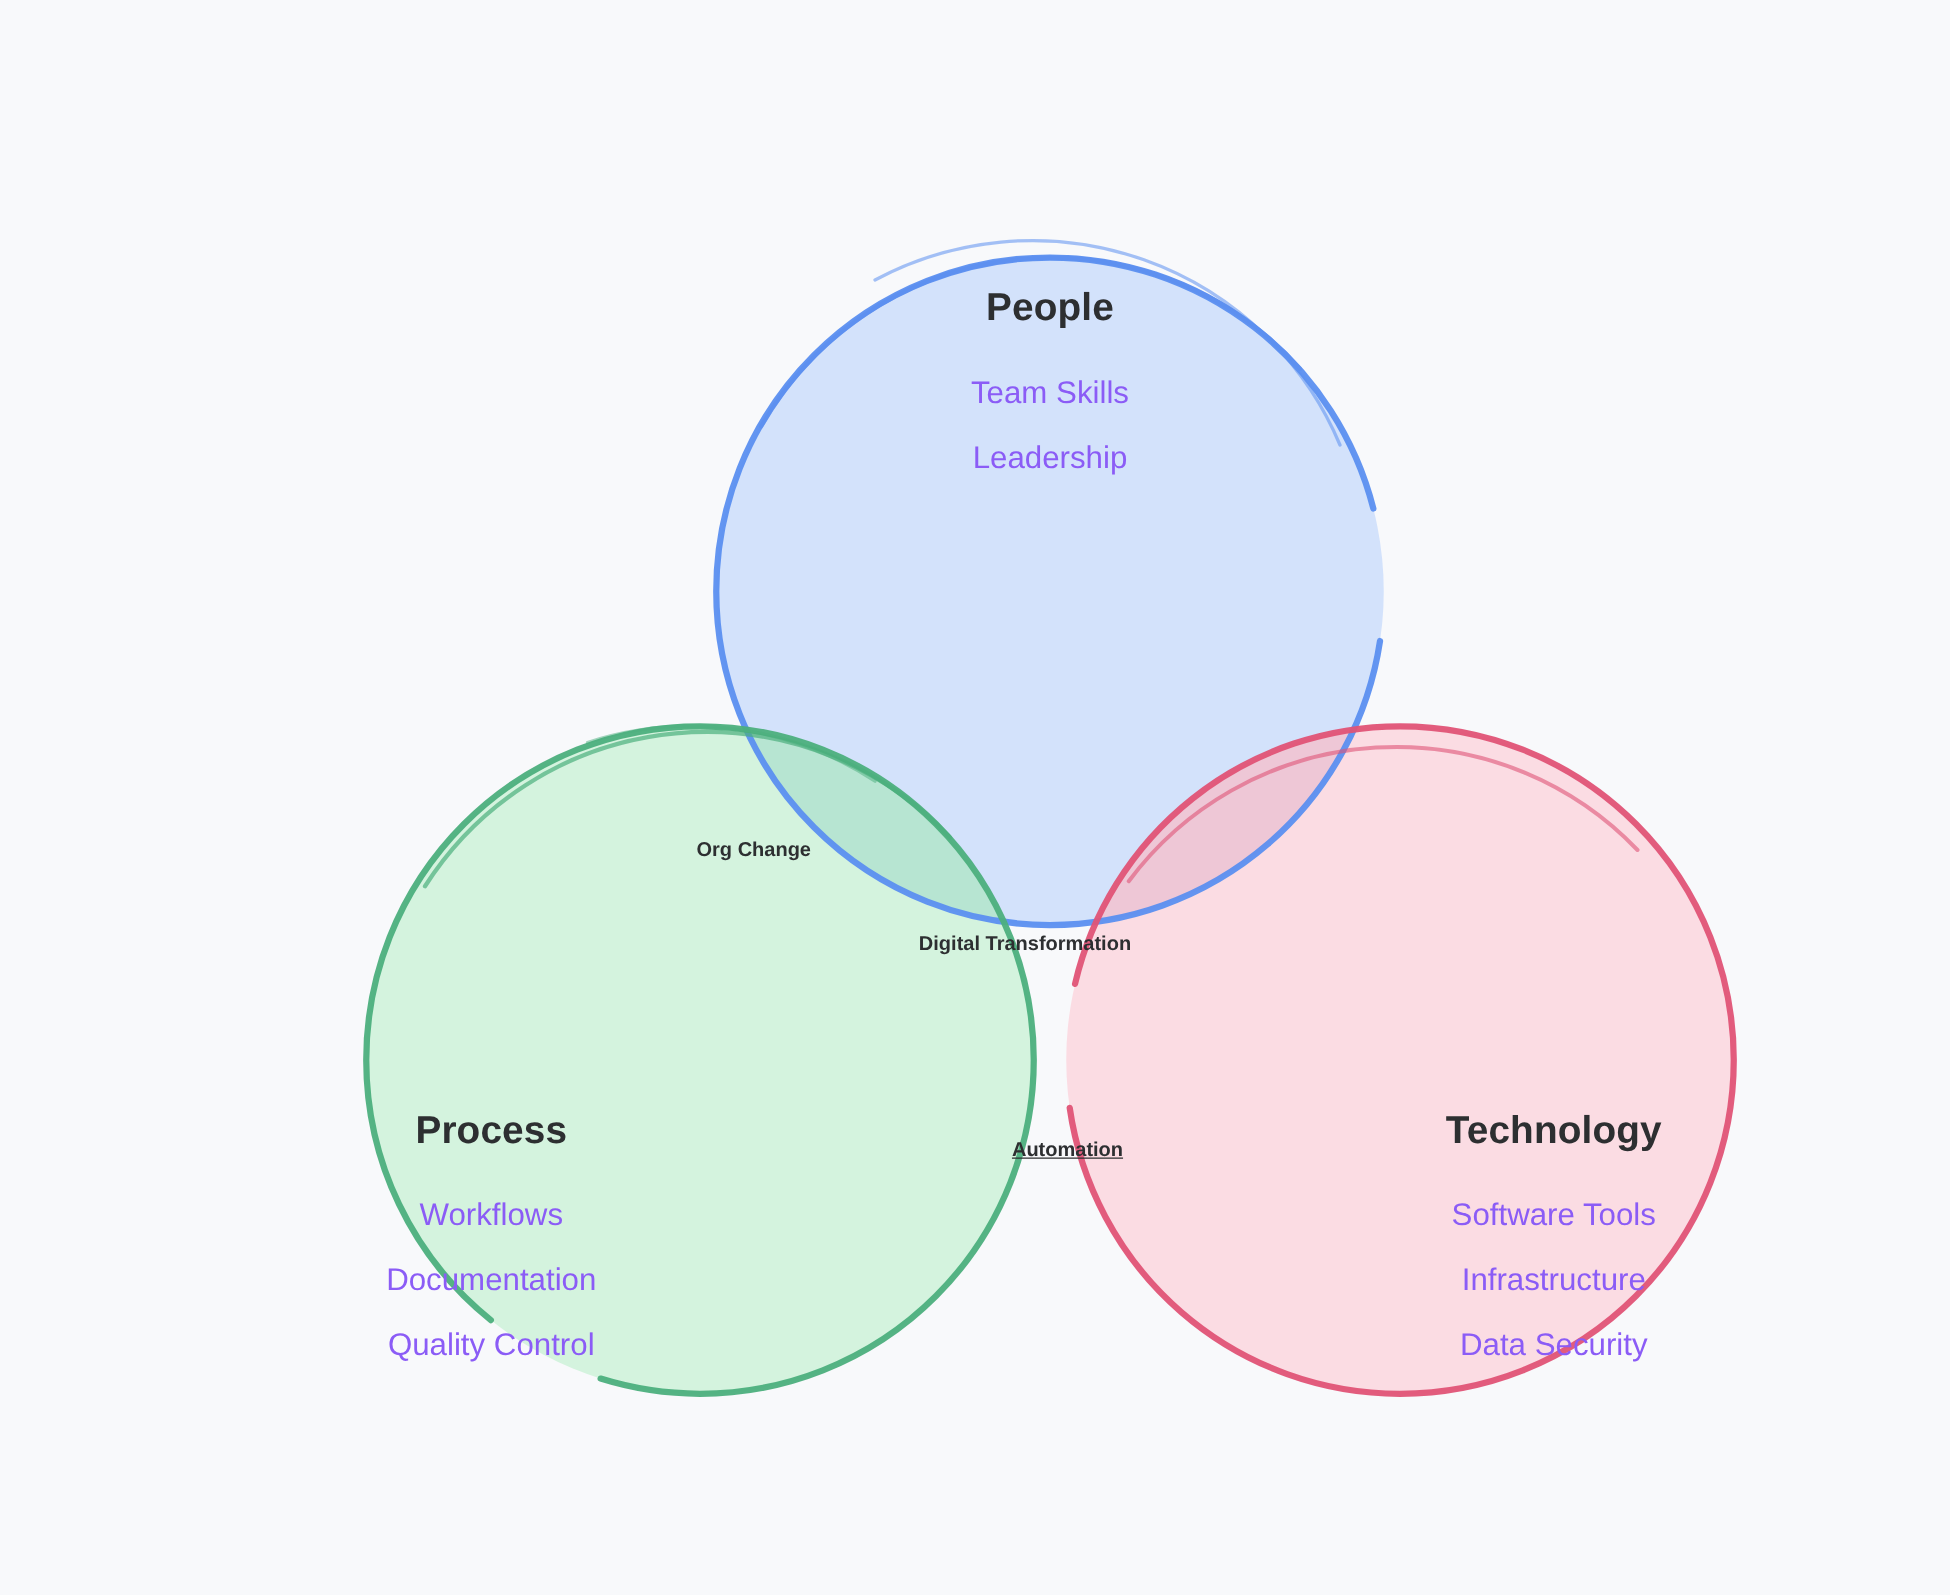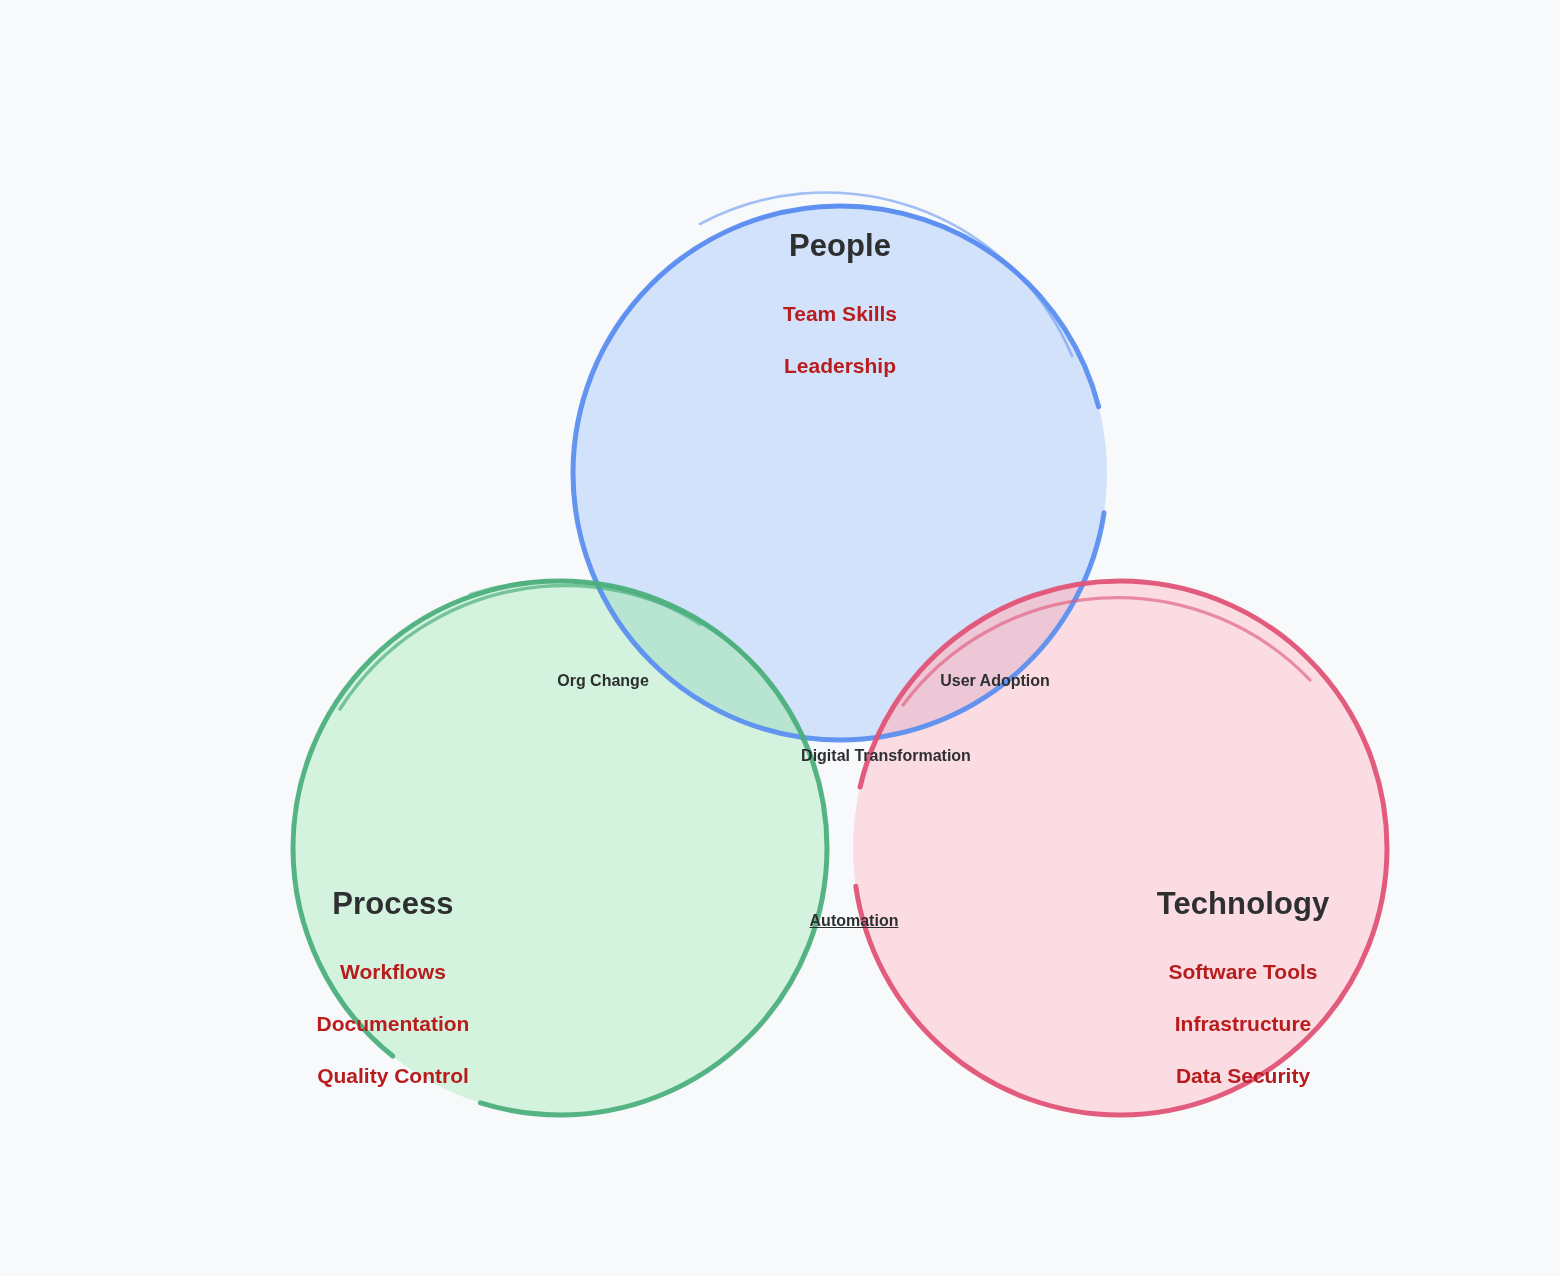--- a/index.html
+++ b/index.html
@@ -41,23 +41,23 @@
     font-size: 31px;
     font-weight: bold;
     color: #2d2f31;
     letter-spacing: 0.1px;
     white-space: nowrap;
   }
   .set-items {
     margin-top: 24px;
   }
   .set-item {
-    font-size: 21px;
-    font-weight: bold;
-    color: #b91c1c;
+    font-size: 25px;
+    font-weight: normal;
+    color: #8b5cf6;
     line-height: 52px;
     white-space: nowrap;
   }
   .inter-label {
     position: absolute;
     font-size: 16px;
     font-weight: bold;
     color: #2d2f31;
     text-align: center;
     line-height: 32px;
@@ -136,20 +136,19 @@
       <div class="set-title">Process</div>
       <div class="set-items">
         <div class="set-item">Workflows</div>
         <div class="set-item">Documentation</div>
         <div class="set-item">Quality Control</div>
       </div>
     </div>
 
     <div class="inter-label" style="left:453px; top:665px; width:300px;">Org Change</div>
 
-    <div class="inter-label" style="left:845px; top:665px; width:300px;">User Adoption</div>
 
     <div class="inter-label" style="left:704px; top:905px; width:300px;text-decoration:underline;">Automation</div>
 
-    <div class="inter-label" style="left:764px; top:740px; width:244px; word-break:break-all;">Digital Transformation</div>
+    <div class="inter-label" style="left:698px; top:740px; width:244px; word-break:break-all;">Digital Transformation</div>
 
   </div>
 </div>
 
 </body></html>

